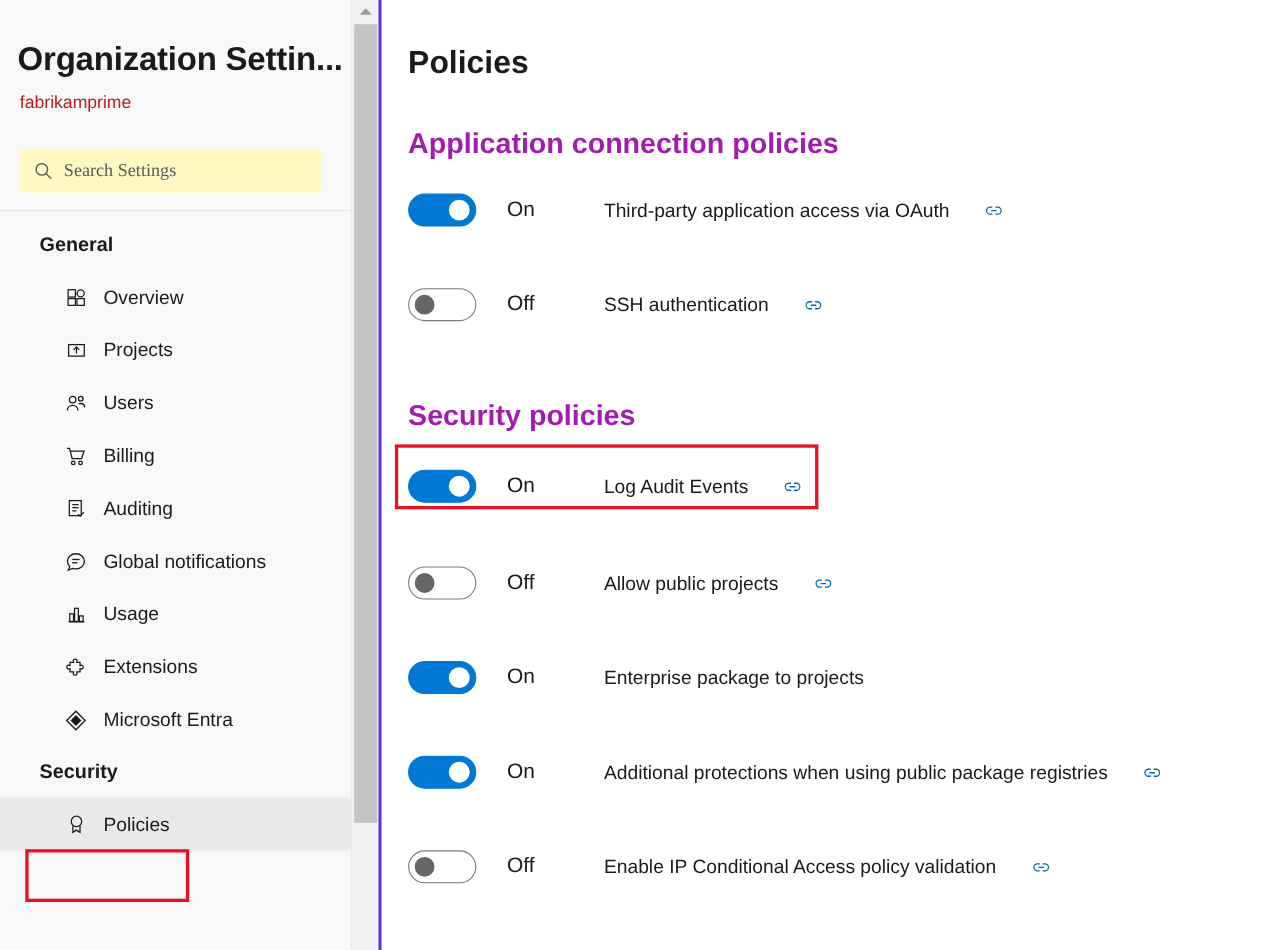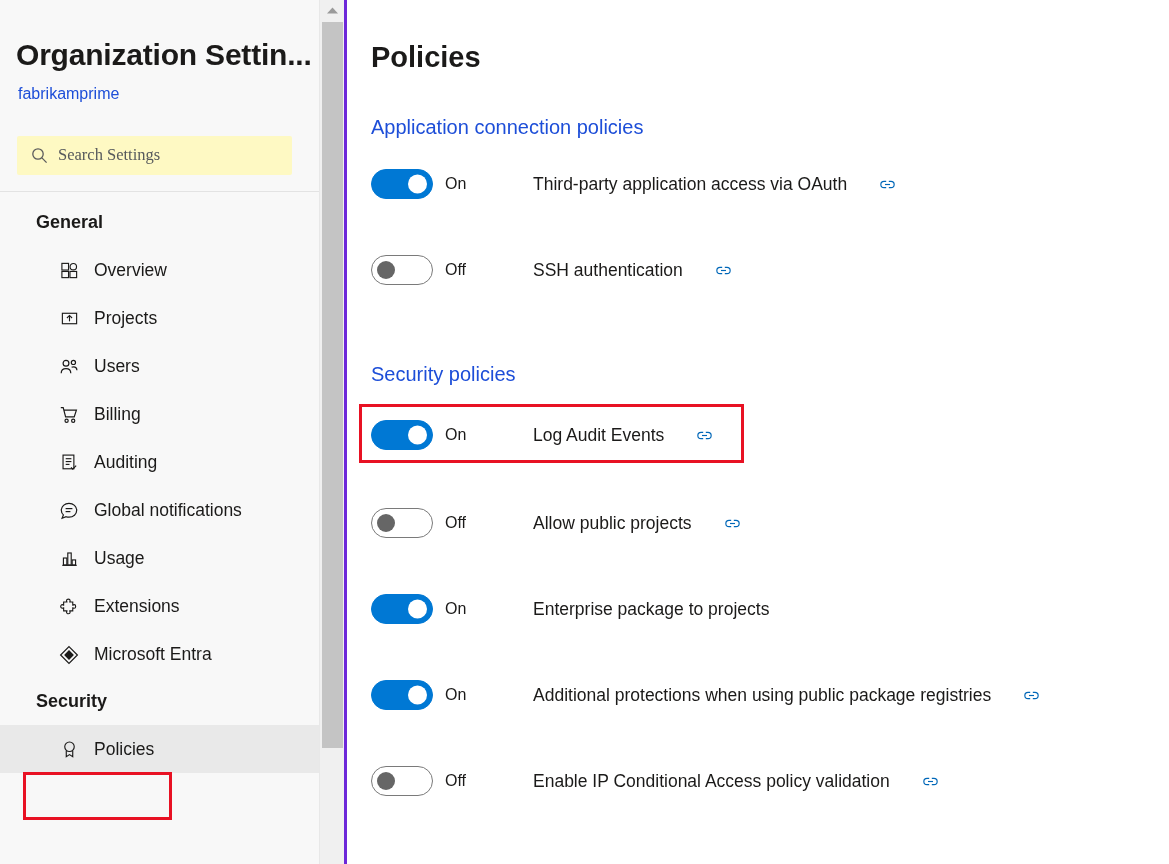--- a/index.html
+++ b/index.html
@@ -48,21 +48,21 @@
     letter-spacing: -0.2px;
     color: #1b1a19;
     white-space: nowrap;
     line-height: 1.1;
   }
   .org-sub {
     position: absolute;
     left: 18px;
     top: 84px;
     font-size: 16px;
-    color: #1d4ed8;
+    color: #b91c1c;
     line-height: 1.2;
   }
   .search-box {
     position: absolute;
     left: 17px;
     top: 136px;
     width: 275px;
     height: 39px;
     background: #fef9c3;
     border: none;
@@ -202,23 +202,23 @@
     font-weight: 600;
     color: #1b1a19;
     line-height: 1.1;
   }
   .section {
     position: absolute;
     left: 24px;
     width: 760px;
   }
   .section-title {
-    font-size: 20px;
-    font-weight: 400;
-    color: #1d4ed8;
+    font-size: 26px;
+    font-weight: 700;
+    color: #a21caf;
     line-height: 1.2;
   }
   .policy-row {
     display: flex;
     align-items: center;
     height: 44px;
   }
   .toggle {
     width: 62px;
     height: 30px;
@@ -248,23 +248,23 @@
     height: 19px;
     background: #ffffff;
   }
   .toggle.off .knob {
     left: 5px;
     width: 18px;
     height: 18px;
     background: #666666;
   }
   .state-label {
-    font-size: 16px;
-    color: #1b1a19;
-    margin-left: 12px;
+    font-size: 19px;
+    color: #1b1a19;
+    margin-left: 28px;
     width: 88px;
     flex: 0 0 88px;
     line-height: 1.2;
   }
   .policy-name {
     font-size: 17.5px;
     color: #1b1a19;
     line-height: 1.2;
     white-space: nowrap;
     display: flex;

